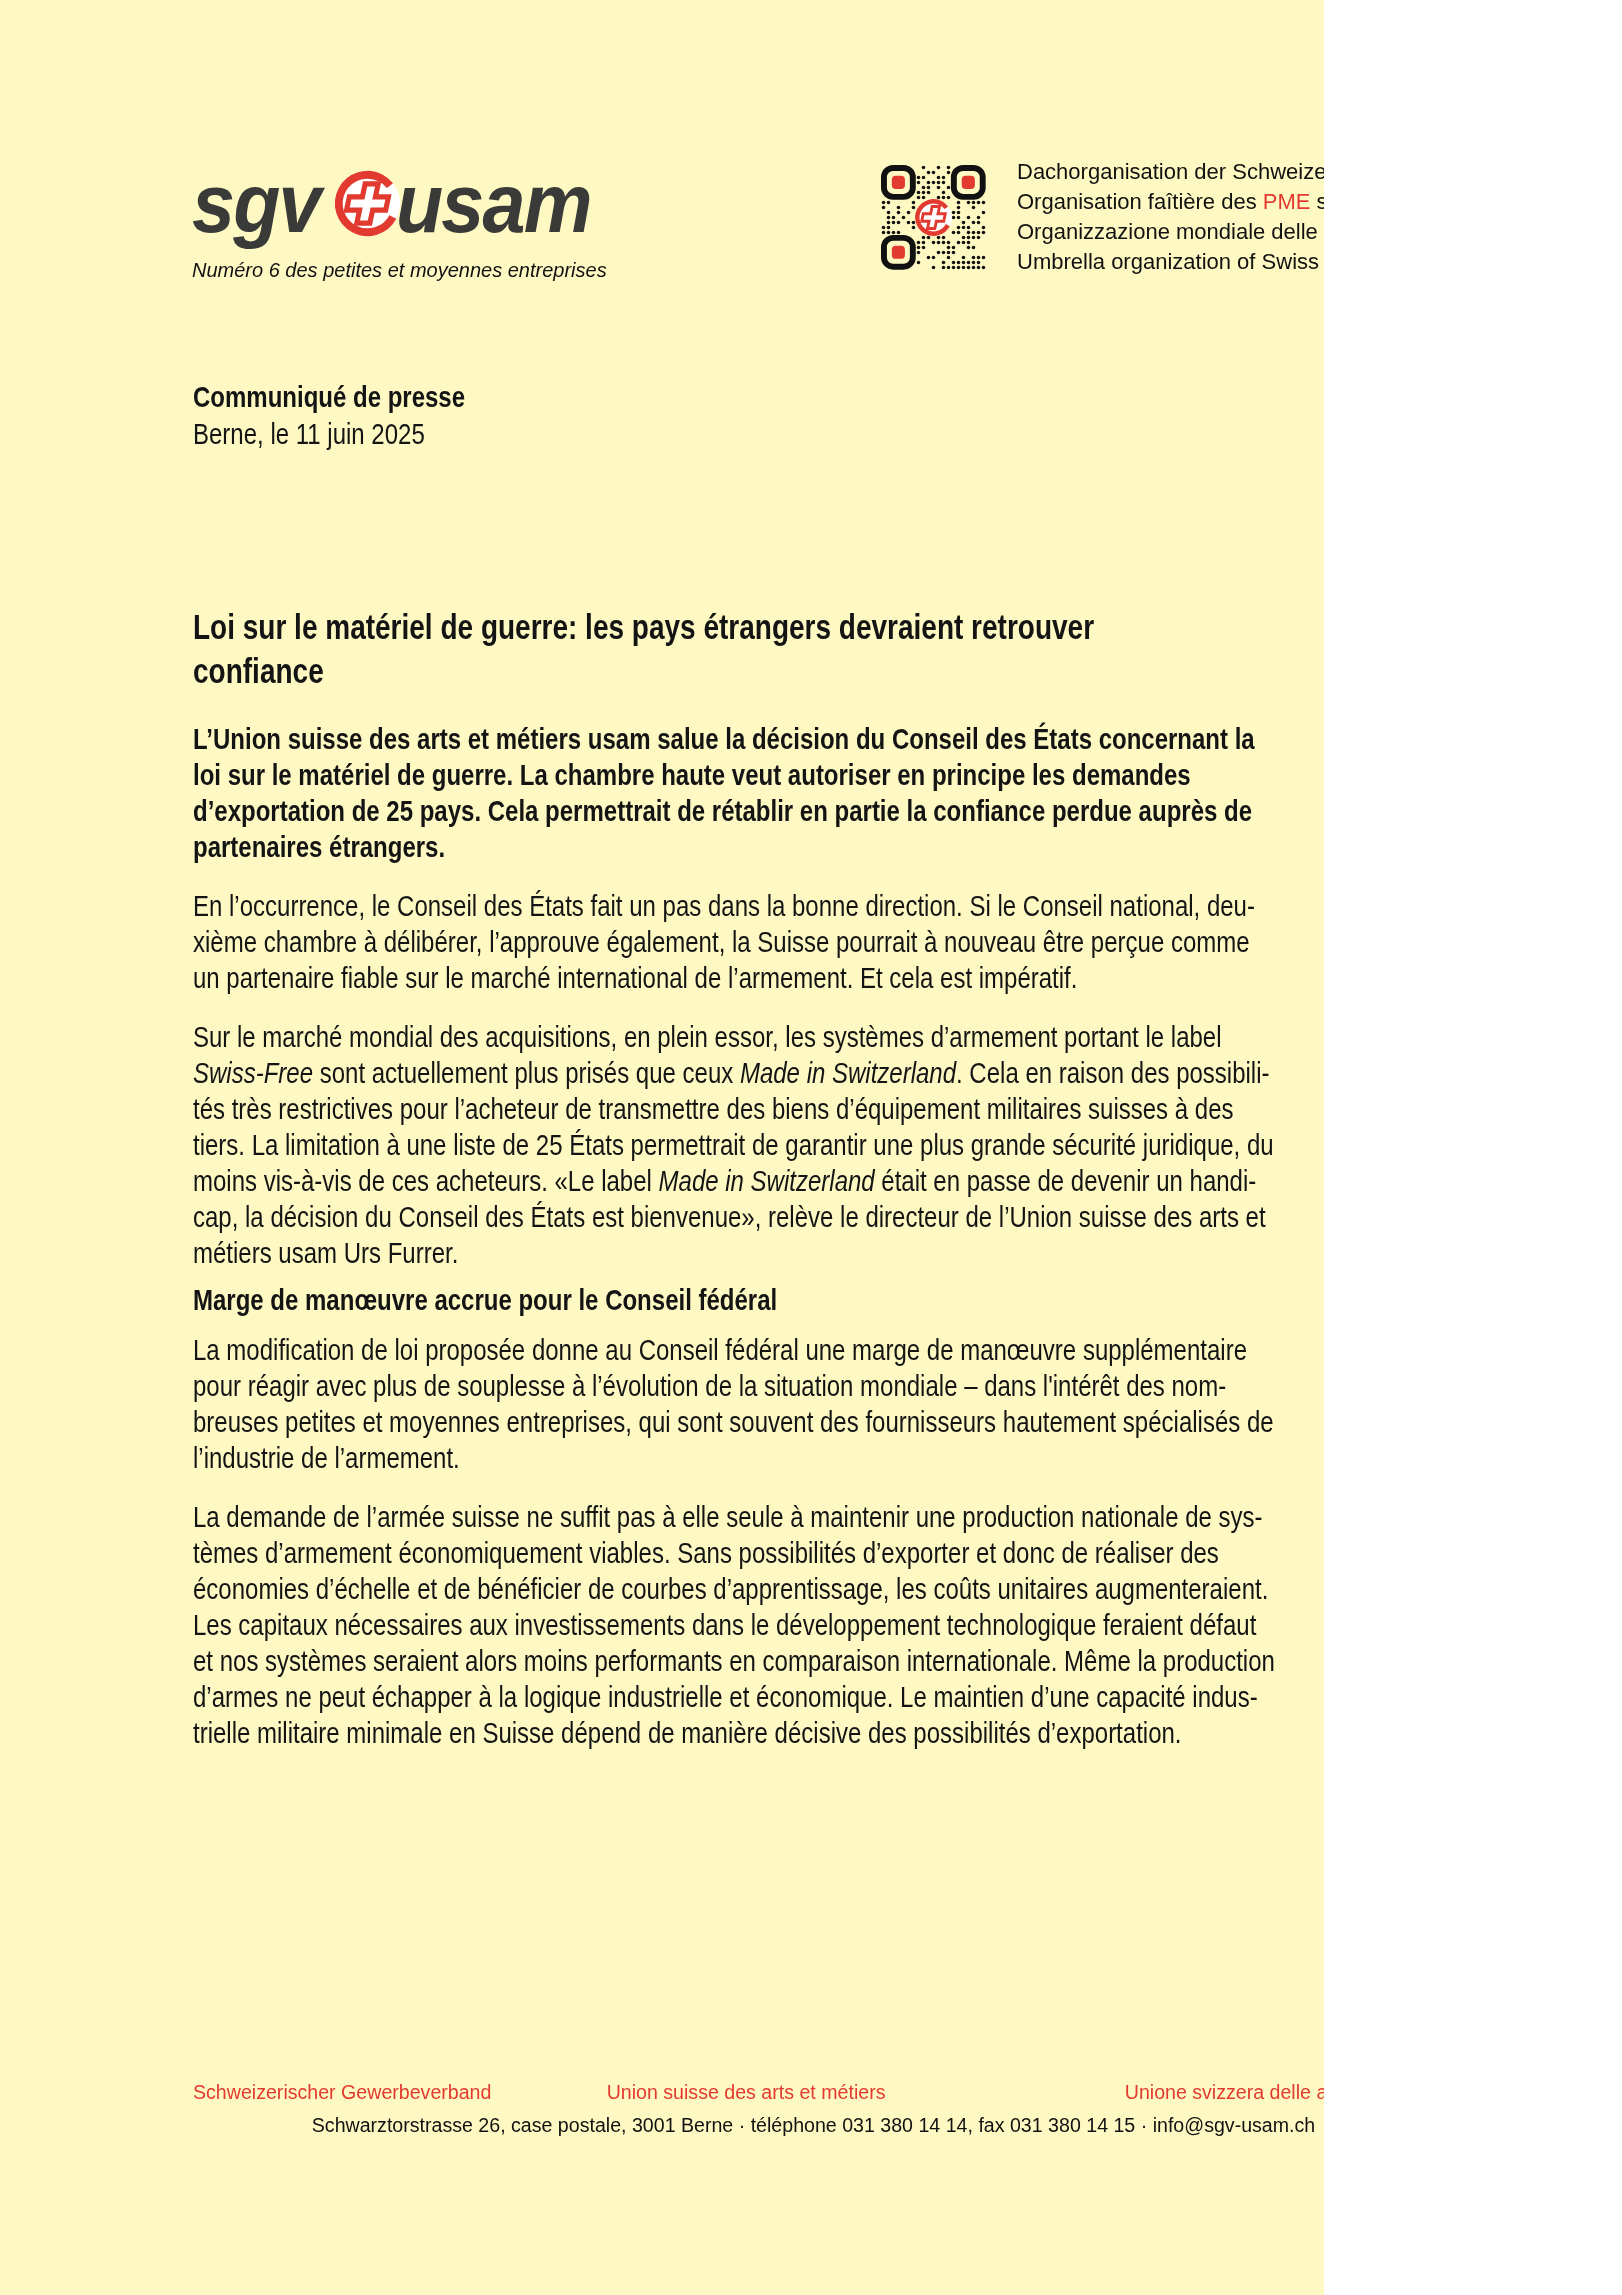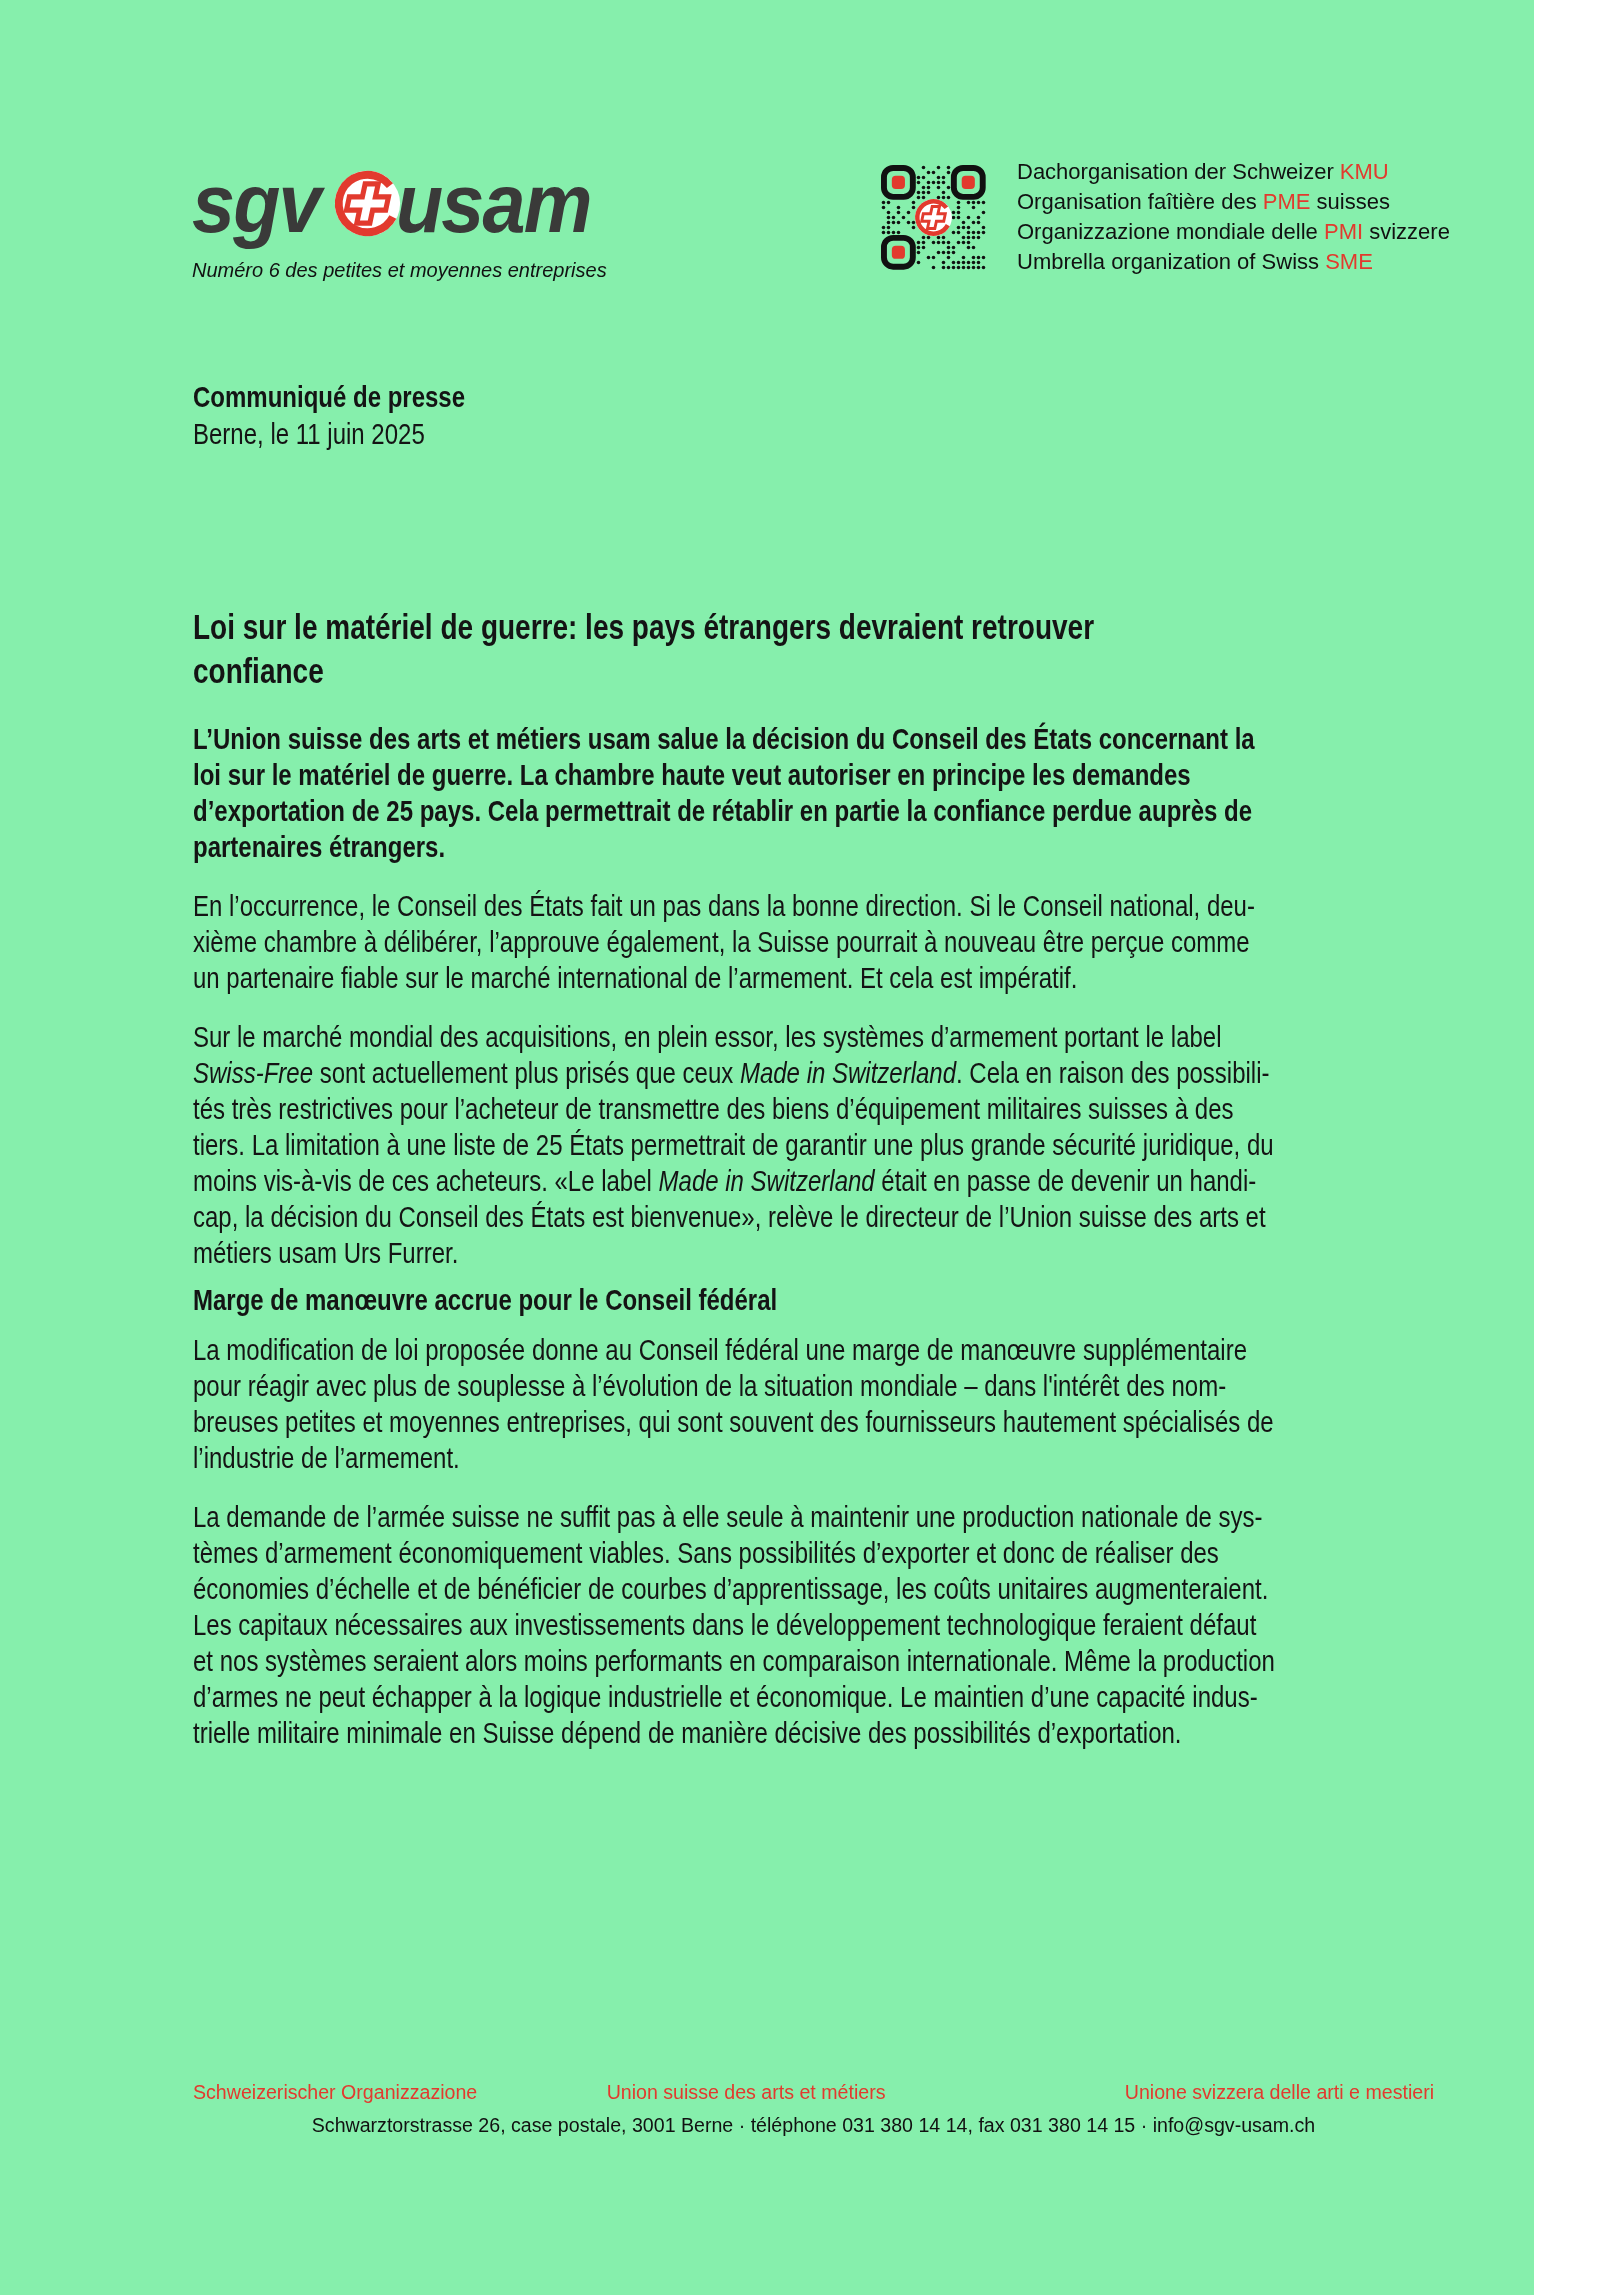--- a/index.html
+++ b/index.html
@@ -1,18 +1,18 @@
 <!DOCTYPE html>
 <html style="--red: #e23a2e; --logo-gray: #3a3a39; --text: #141414;font-size:10.5px"><head>
 <meta charset="utf-8">
 <style>
   :root { --red:#e23a2e; --logo-gray:#3a3a39; --text:#141414; }
   html,body { margin:0; padding:0; background:#ffffff; }
   .page {
-    position:relative; width:1534px; height:2295px; background:#86efac;
+    position:relative; width:1324px; height:2295px; background:#fef9c3;
     font-family:"Liberation Sans","DejaVu Sans",sans-serif; color:var(--text);
     overflow:hidden;
   }
   em { font-style:italic; }
   .r { color:var(--red); }
   .red-stroke { stroke:var(--red); }
   .red-fill { fill:var(--red); }
 
   
   .header-left { position:absolute; left:192px; top:161px; }
@@ -247,21 +247,21 @@
     <p class="lead"><span>L’Union suisse des arts et métiers usam salue la décision du Conseil des États concernant la</span><br><span>loi sur le matériel de guerre. La chambre haute veut autoriser en principe les demandes</span><br><span>d’exportation de 25 pays. Cela permettrait de rétablir en partie la confiance perdue auprès de</span><br><span>partenaires étrangers.</span></p>
     <p><span>En l’occurrence, le Conseil des États fait un pas dans la bonne direction. Si le Conseil national, deu-</span><br><span>xième chambre à délibérer, l’approuve également, la Suisse pourrait à nouveau être perçue comme</span><br><span>un partenaire fiable sur le marché international de l’armement. Et cela est impératif.</span></p>
     <p><span>Sur le marché mondial des acquisitions, en plein essor, les systèmes d’armement portant le label</span><br><em>Swiss-Free</em><span> sont actuellement plus prisés que ceux </span><em>Made in Switzerland</em><span>. Cela en raison des possibili-</span><br><span>tés très restrictives pour l’acheteur de transmettre des biens d’équipement militaires suisses à des</span><br><span>tiers. La limitation à une liste de 25 États permettrait de garantir une plus grande sécurité juridique, du</span><br><span>moins vis-à-vis de ces acheteurs. «Le label </span><em>Made in Switzerland</em><span> était en passe de devenir un handi-</span><br><span>cap, la décision du Conseil des États est bienvenue», relève le directeur de l’Union suisse des arts et</span><br><span>métiers usam Urs Furrer.</span></p>
     <h2>Marge de manœuvre accrue pour le Conseil fédéral</h2>
     <p><span>La modification de loi proposée donne au Conseil fédéral une marge de manœuvre supplémentaire</span><br><span>pour réagir avec plus de souplesse à l’évolution de la situation mondiale – dans l'intérêt des nom-</span><br><span>breuses petites et moyennes entreprises, qui sont souvent des fournisseurs hautement spécialisés de</span><br><span>l’industrie de l’armement.</span></p>
     <p><span>La demande de l’armée suisse ne suffit pas à elle seule à maintenir une production nationale de sys-</span><br><span>tèmes d’armement économiquement viables. Sans possibilités d’exporter et donc de réaliser des</span><br><span>économies d’échelle et de bénéficier de courbes d’apprentissage, les coûts unitaires augmenteraient.</span><br><span>Les capitaux nécessaires aux investissements dans le développement technologique feraient défaut</span><br><span>et nos systèmes seraient alors moins performants en comparaison internationale. Même la production</span><br><span>d’armes ne peut échapper à la logique industrielle et économique. Le maintien d’une capacité indus-</span><br><span>trielle militaire minimale en Suisse dépend de manière décisive des possibilités d’exportation.</span></p>
   </div>
 
   <div class="footer">
     <div class="footer-orgs">
-      <span>Schweizerischer Organizzazione</span>
+      <span>Schweizerischer Gewerbeverband</span>
       <span>Union suisse des arts et métiers</span>
       <span>Unione svizzera delle arti e mestieri</span>
     </div>
     <div class="footer-address">Schwarztorstrasse 26, case postale, 3001 Berne · téléphone 031 380 14 14, fax 031 380 14 15 · info@sgv-usam.ch</div>
   </div>
 
 </div>
 
 
 </body></html>

